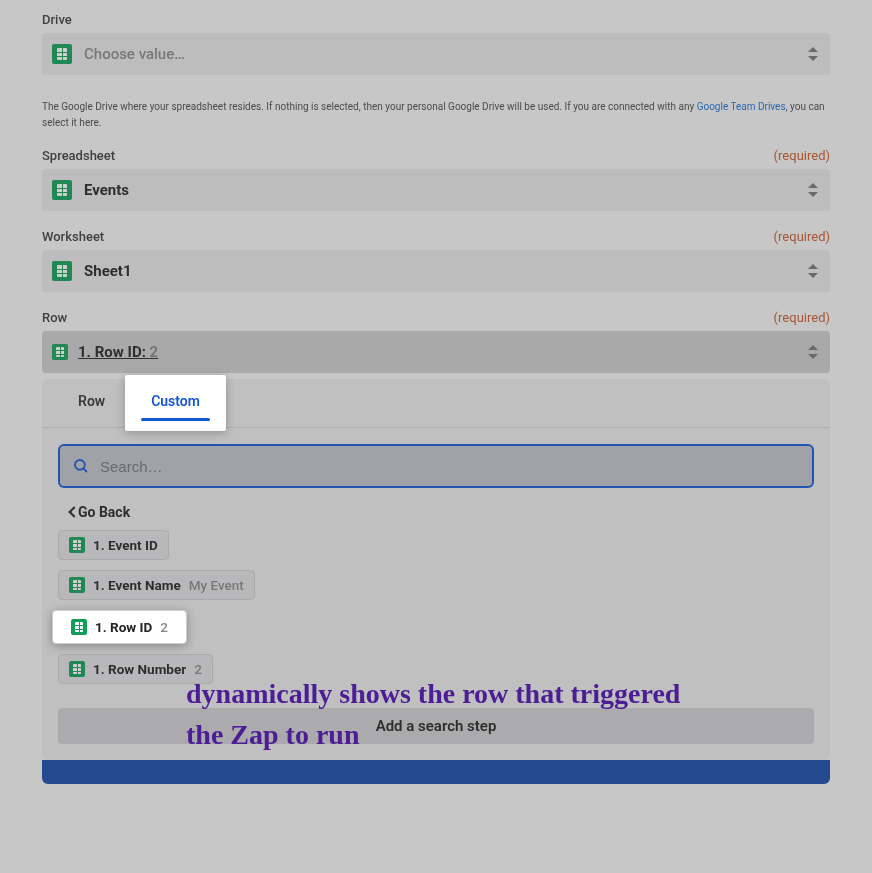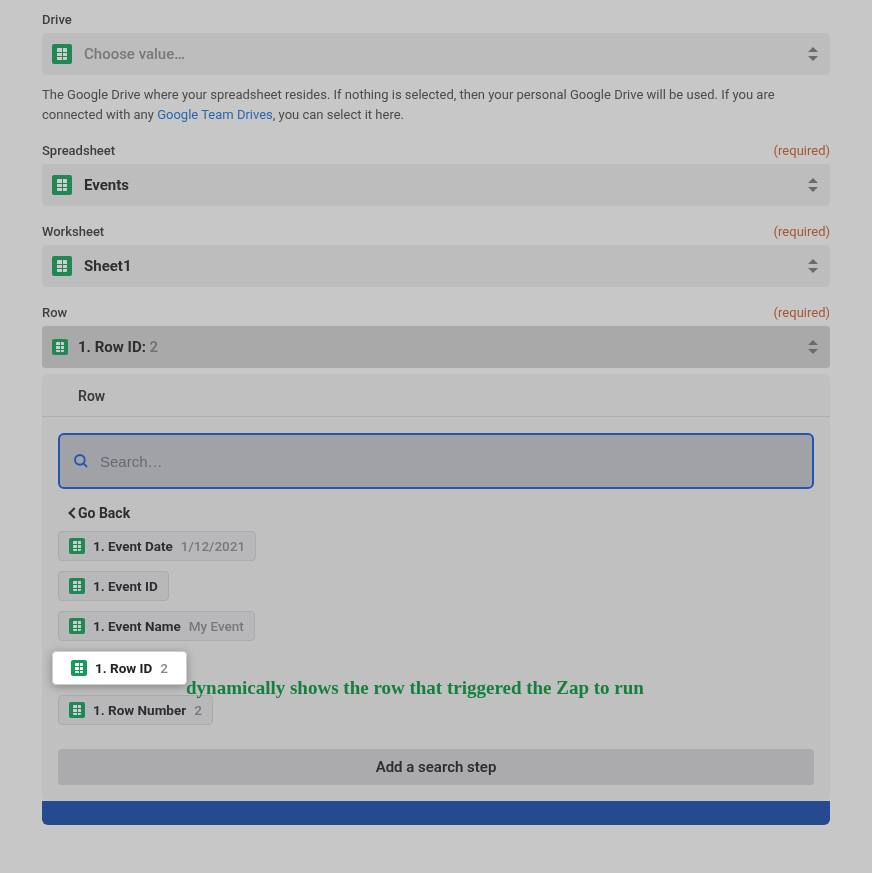--- a/index.html
+++ b/index.html
@@ -103,31 +103,32 @@
 .sort-caret::before, .sort-caret::after {
   content:"";
   position:absolute;
   left:0;
   border-left:5px solid transparent;
   border-right:5px solid transparent;
 }
 .sort-caret::before { top:0; border-bottom:5px solid #777;}
 .sort-caret::after { bottom:0; border-top:5px solid #777;}
 .help-text {
-  font-size: 13px;
+  font-size: 10px;
   color: #4a4a4a;
-  margin-top: 10px;
+  margin-top: 24px;
   line-height: 1.55;
 }
 .help-text a { color: #1a6fd6; text-decoration: none;}
 .row-value {
   margin-left: 10px;
   font-size: 15px;
   color: #222;
   font-weight: 700;
+  text-decoration: underline;
 }
 .row-value .dim { color: #7e7e7e; font-weight: 600;}
 .blue-bar {
   background: #1549a8;
   height: 24px;
   border-radius: 0 0 6px 6px;
   margin-top: 0;
 }
 .dropdown-panel {
   background: #ececee;
@@ -168,21 +169,21 @@
   height:3px;
   background:#1557d6;
   border-radius: 2px;
 }
 .search-wrap {
   padding: 16px;
 }
 .search-box {
   border: 2px solid #1557d6;
   border-radius: 6px;
-  height: 56px;
+  height: 44px;
   display: flex;
   align-items: center;
   padding: 0 12px;
   background: #bfc3ca;
 }
 .search-icon {
   color: #1557d6;
   display:inline-flex;
 }
 .search-input {
@@ -244,23 +245,23 @@
   font-size: 15px;
   font-weight: 600;
   color: #222;
   cursor: pointer;
 }
 .annotation {
   position: absolute;
   left: 186px;
   top: 674px;
   font-family: "Comic Sans MS", "Marker Felt", cursive;
-  font-size: 19px;
-  font-weight: 700;
-  color: #15803d;
+  font-size: 28px;
+  font-weight: 700;
+  color: #4c1d95;
   line-height: 1.45;
   z-index: 30;
   width: 500px;
 }
 </style>
 </head>
 <body>
 
 <div class="container">
 
@@ -310,42 +311,38 @@
     <div class="select-box row-sel">
       <span class="sheets-icon sm"></span>
       <span class="row-value"><span>1. Row ID: </span><span class="dim">2</span></span>
       <span class="sort-caret"></span>
     </div>
   </div>
 
   <div class="dropdown-panel">
     <div class="tabs">
       <div class="tab">Row</div>
+      <div class="tab active-highlight">Custom</div>
     </div>
     <div class="search-wrap">
       <div class="search-box">
         <span class="search-icon">
           <svg width="18" height="18" viewBox="0 0 24 24" fill="none" stroke="#1557d6" stroke-width="2.4">
               <circle cx="10.5" cy="10.5" r="6.5"></circle>
               <line x1="20" y1="20" x2="15.2" y2="15.2"></line>
             </svg>
         </span>
         <input class="search-input" placeholder="Search…" style="">
       </div>
     </div>
     <div class="go-back">
       <span class="chev-left"></span>
       <span>Go Back</span>
     </div>
     <div class="options">
-      <div><div class="opt">
-        <span class="sheets-icon sm"></span>
-        <span class="label">1. Event Date</span>
-        <span class="val">1/12/2021</span>
-      </div></div>
       <div><div class="opt">
         <span class="sheets-icon sm"></span>
         <span class="label">1. Event ID</span>
       </div></div>
       <div><div class="opt">
         <span class="sheets-icon sm"></span>
         <span class="label">1. Event Name</span>
         <span class="val">My Event</span>
       </div></div>
       <div><div class="opt highlight">

